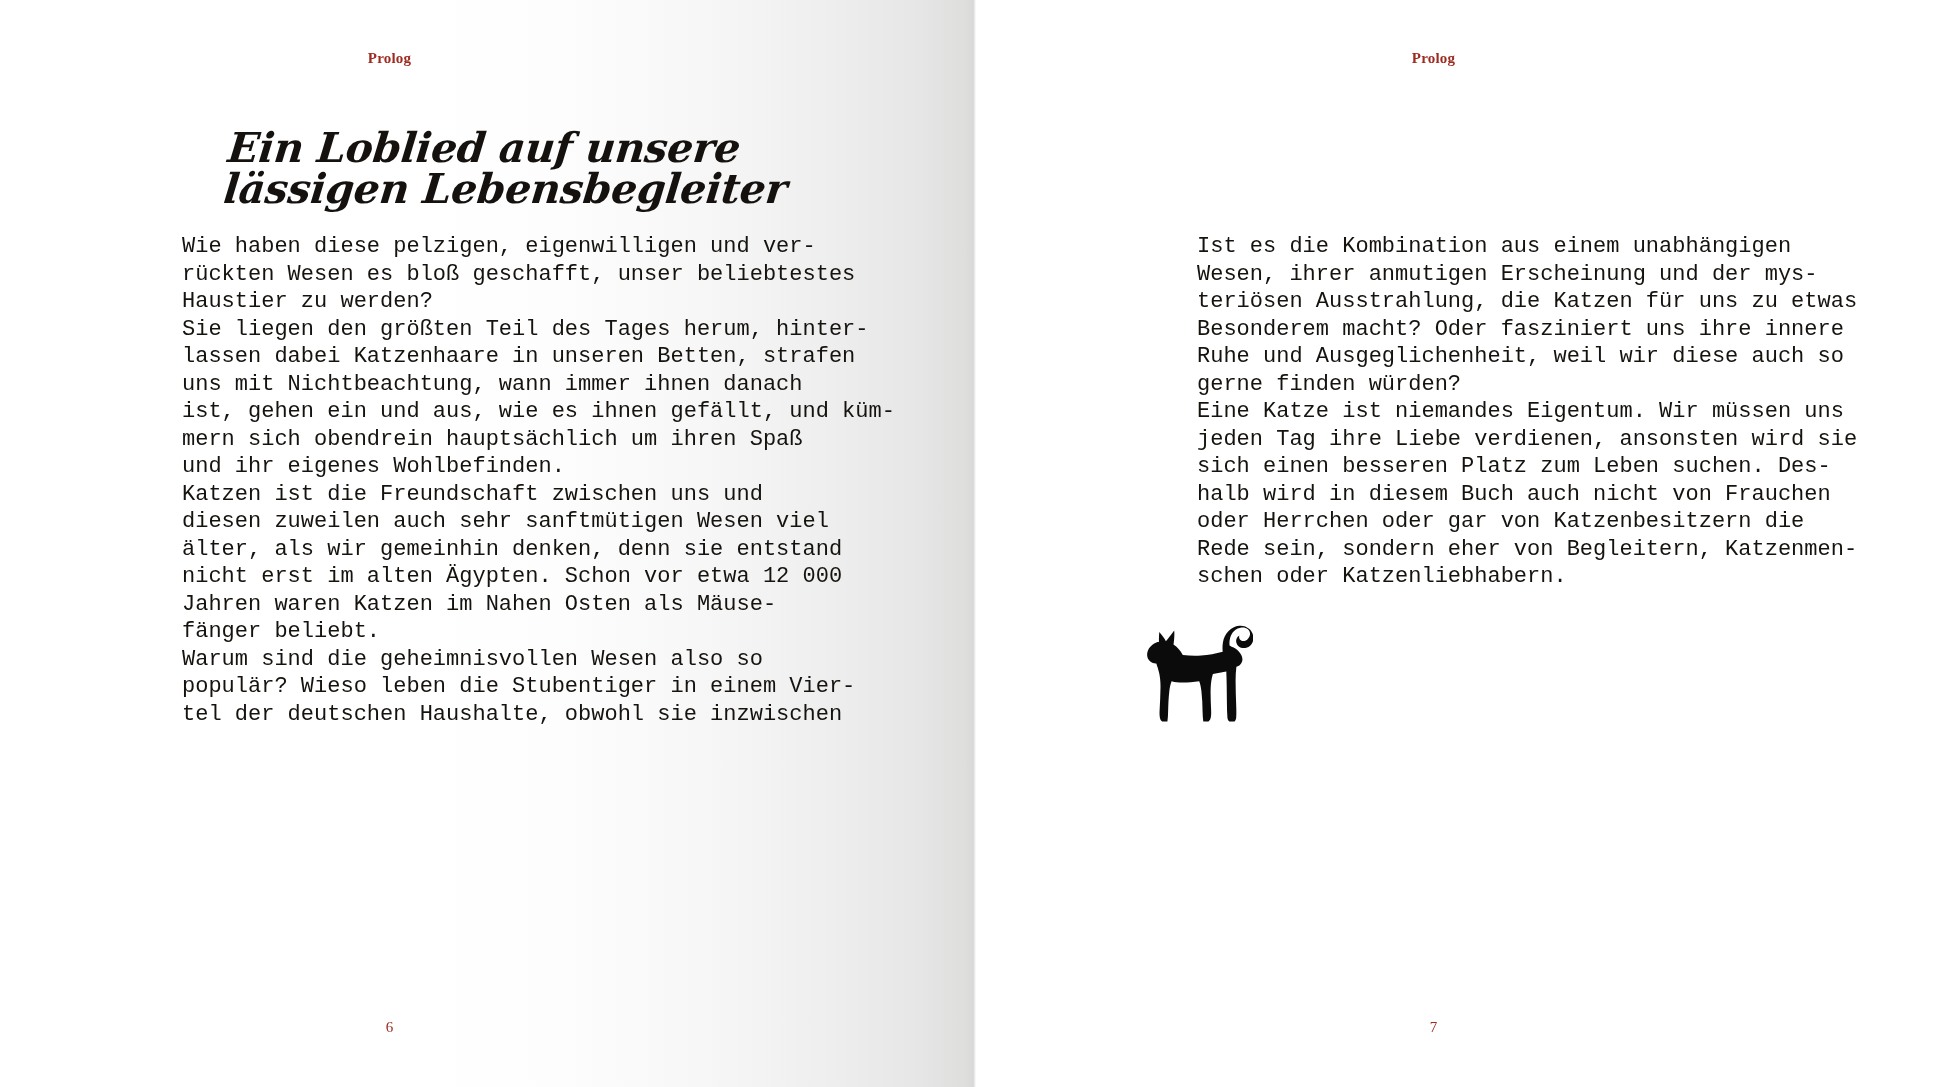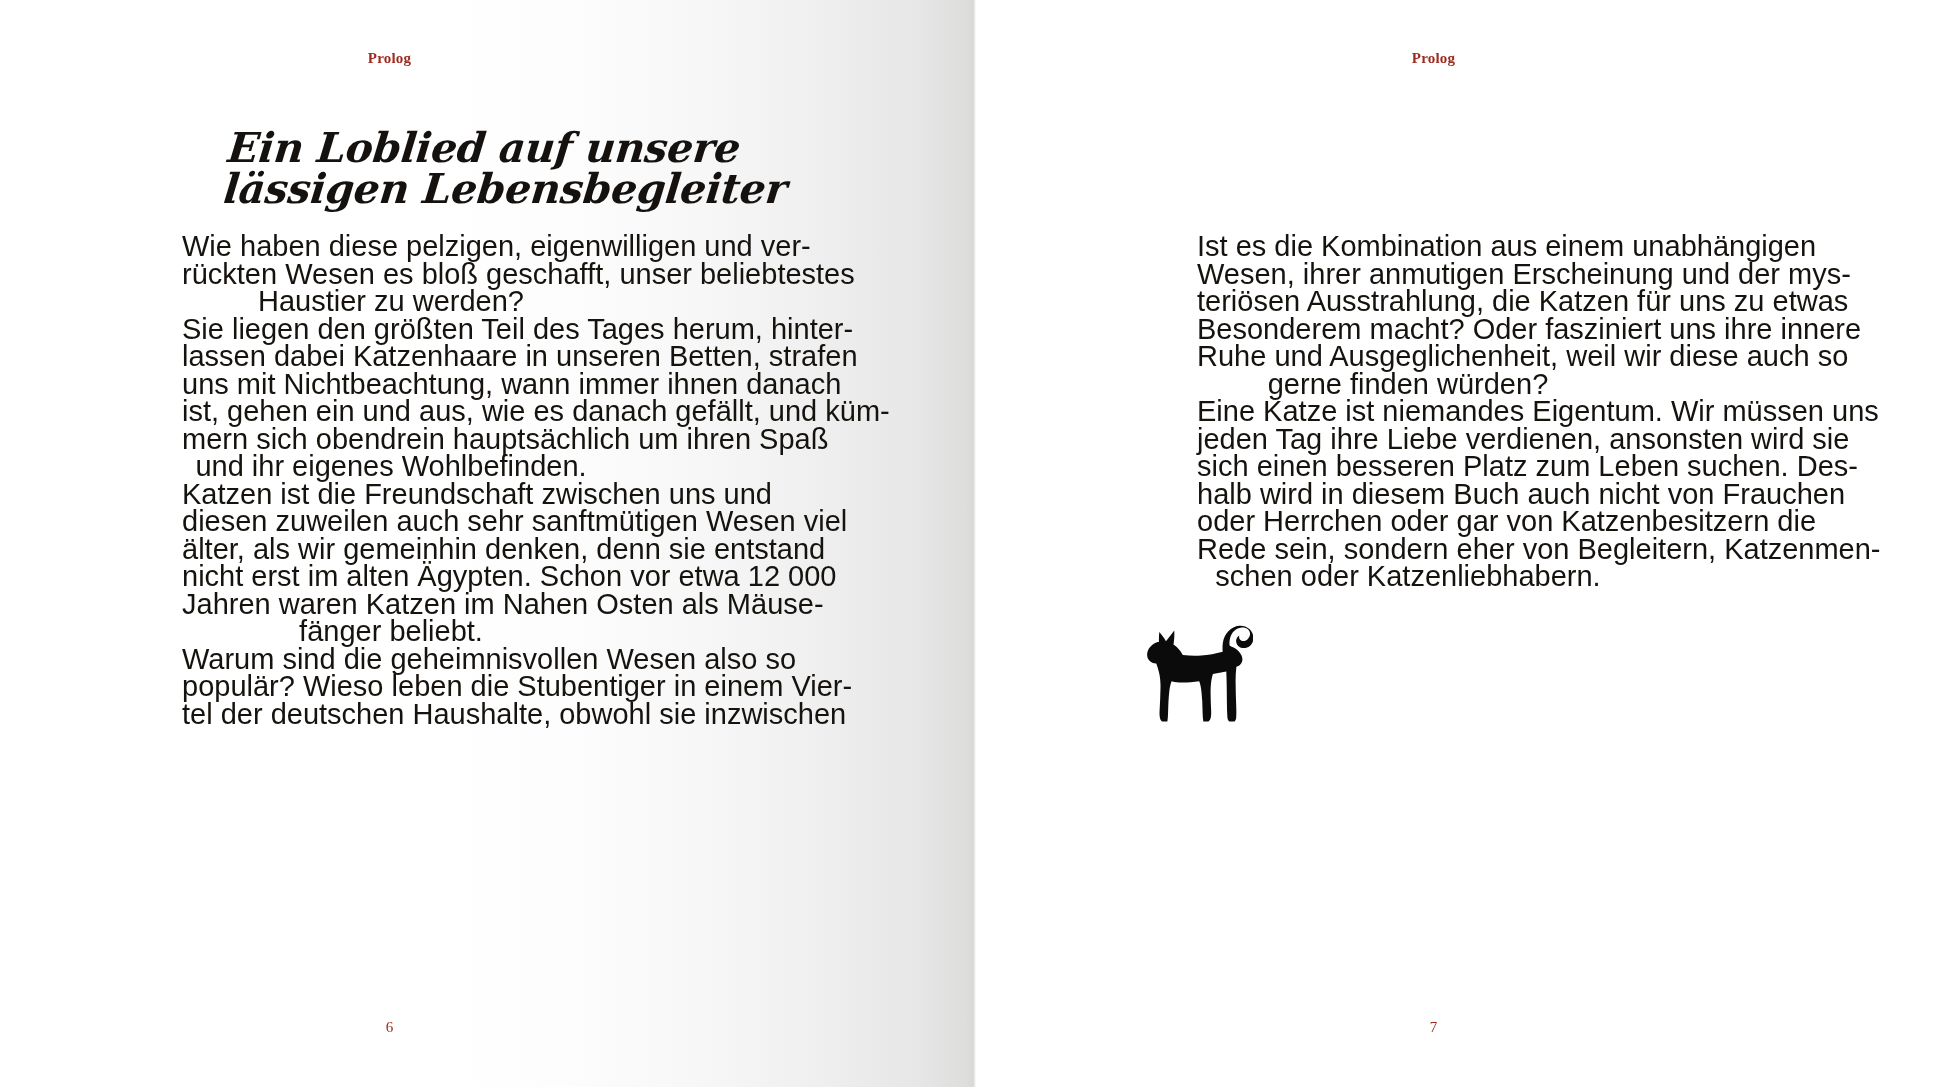--- a/index.html
+++ b/index.html
@@ -102,25 +102,25 @@
   }
   .chapter-title .tl {
     display: block;
     white-space: nowrap;
   }
 
   
   .body-text {
     position: absolute;
     margin: 0;
-    font-family: Liberation Sans, sans-serif;
-    font-size: 29px;
+    font-family: Liberation Mono, monospace;
+    font-size: 22px;
     line-height: 27.5px;
     color: #16130f;
-    text-align: center;
+    text-align: left;
   }
   .page-left .body-text {
     left: 182px;
     top: 233px;
     width: 418px;
   }
   .page-right .body-text {
     left: 192px;
     top: 233px;
     width: 422px;
@@ -160,21 +160,21 @@
       <div>
         <span class="ln">Wie haben diese pelzigen, eigenwilligen und ver-</span>
         <span class="ln">rückten Wesen es bloß geschafft, unser beliebtestes</span>
         <span class="ln">Haustier zu werden?</span>
       </div>
 
       <div>
         <span class="ln">Sie liegen den größten Teil des Tages herum, hinter-</span>
         <span class="ln">lassen dabei Katzenhaare in unseren Betten, strafen</span>
         <span class="ln">uns mit Nichtbeachtung, wann immer ihnen danach</span>
-        <span class="ln">ist, gehen ein und aus, wie es danach gefällt, und küm-</span>
+        <span class="ln">ist, gehen ein und aus, wie es ihnen gefällt, und küm-</span>
         <span class="ln">mern sich obendrein hauptsächlich um ihren Spaß</span>
         <span class="ln">und ihr eigenes Wohlbefinden.</span>
       </div>
 
       <div>
         <span class="ln">Katzen ist die Freundschaft zwischen uns und</span>
         <span class="ln">diesen zuweilen auch sehr sanftmütigen Wesen viel</span>
         <span class="ln">älter, als wir gemeinhin denken, denn sie entstand</span>
         <span class="ln">nicht erst im alten Ägypten. Schon vor etwa 12 000</span>
         <span class="ln">Jahren waren Katzen im Nahen Osten als Mäuse-</span>

